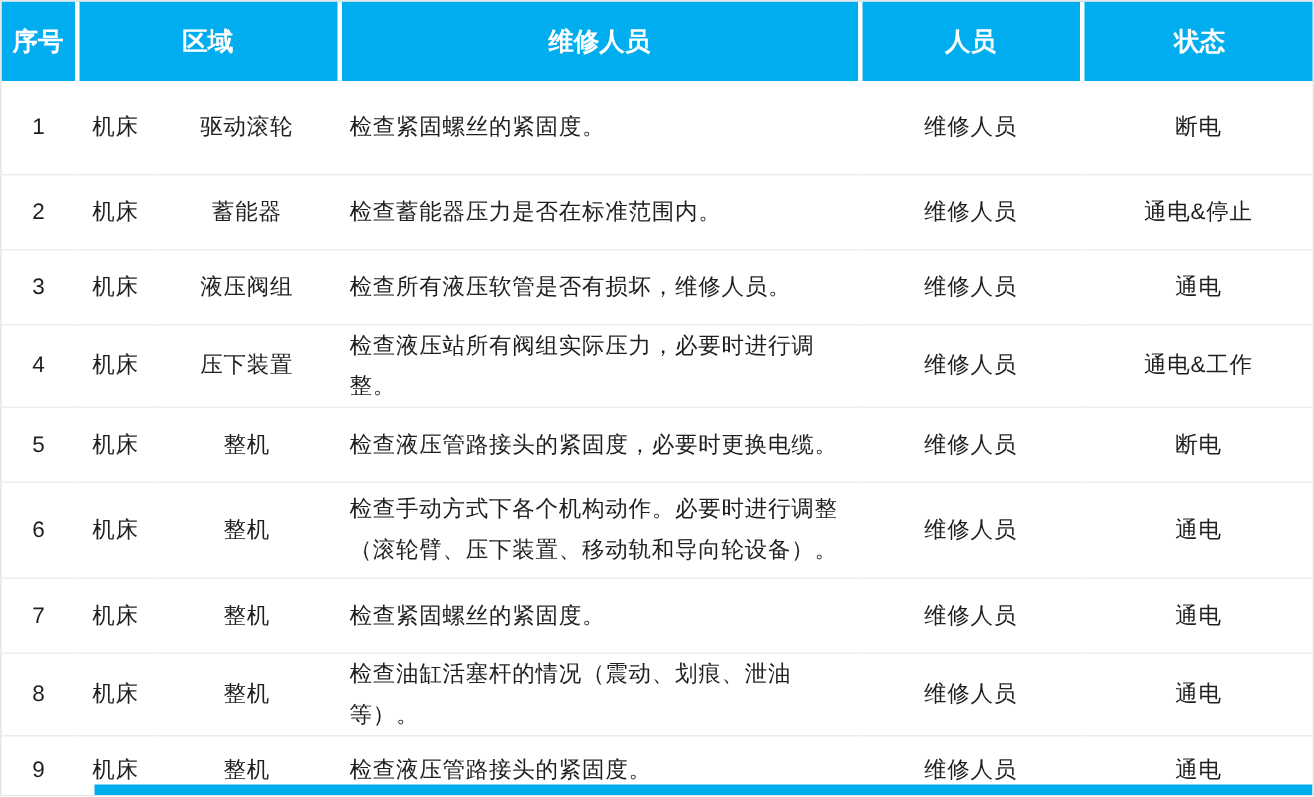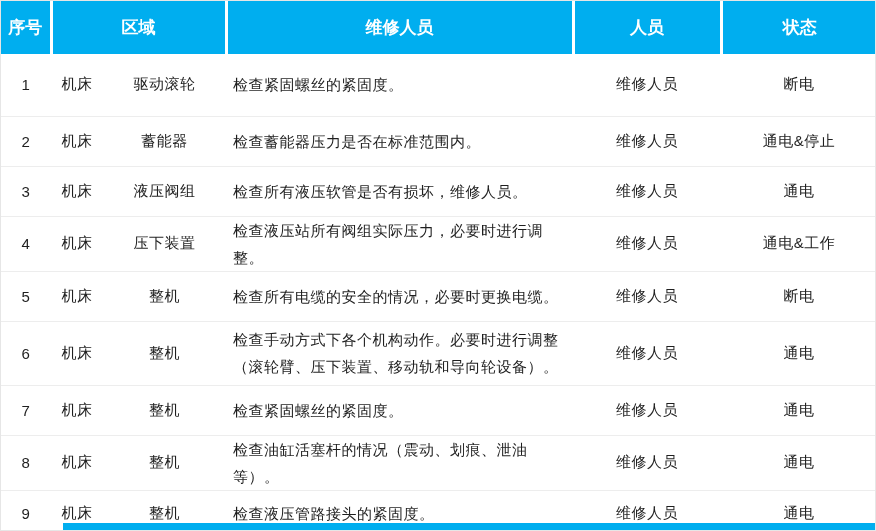--- a/index.html
+++ b/index.html
@@ -105,21 +105,21 @@
           <td class="c-area">机床</td>
           <td class="c-part">压下装置</td>
           <td class="c-task">检查液压站所有阀组实际压力，必要时进行调整。</td>
           <td class="c-person">维修人员</td>
           <td class="c-status">通电&amp;工作</td>
         </tr>
         <tr>
           <td class="c-no">5</td>
           <td class="c-area">机床</td>
           <td class="c-part">整机</td>
-          <td class="c-task">检查所有电缆的安全的情况，必要时更换电缆。</td>
+          <td class="c-task">检查液压管路接头的紧固度，必要时更换电缆。</td>
           <td class="c-person">维修人员</td>
           <td class="c-status">断电</td>
         </tr>
         <tr>
           <td class="c-no">6</td>
           <td class="c-area">机床</td>
           <td class="c-part">整机</td>
           <td class="c-task">检查手动方式下各个机构动作。必要时进行调整（滚轮臂、压下装置、移动轨和导向轮设备）。</td>
           <td class="c-person">维修人员</td>
           <td class="c-status">通电</td>

